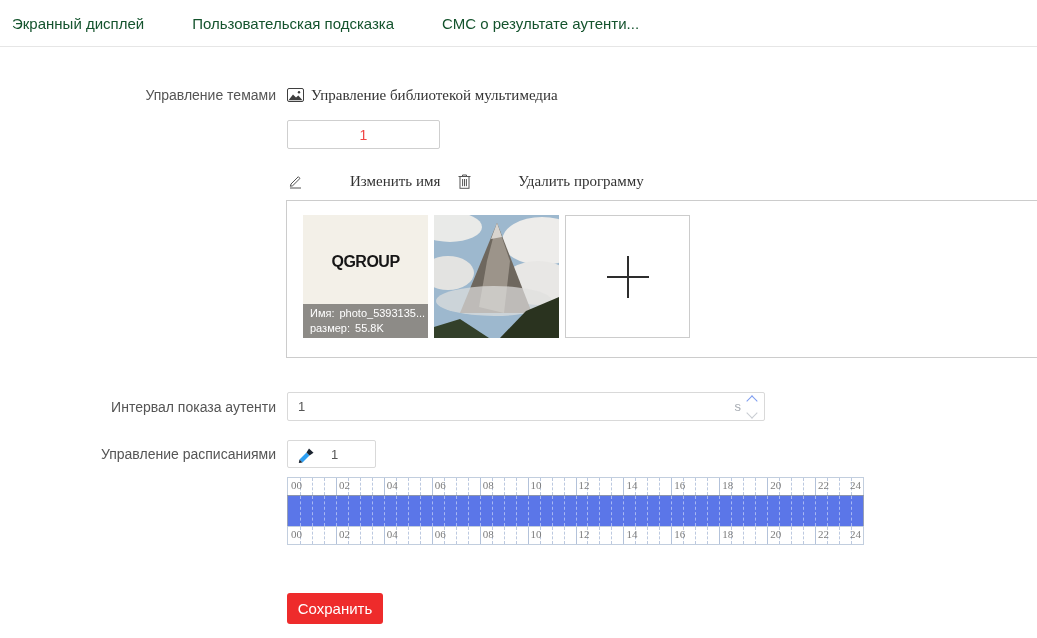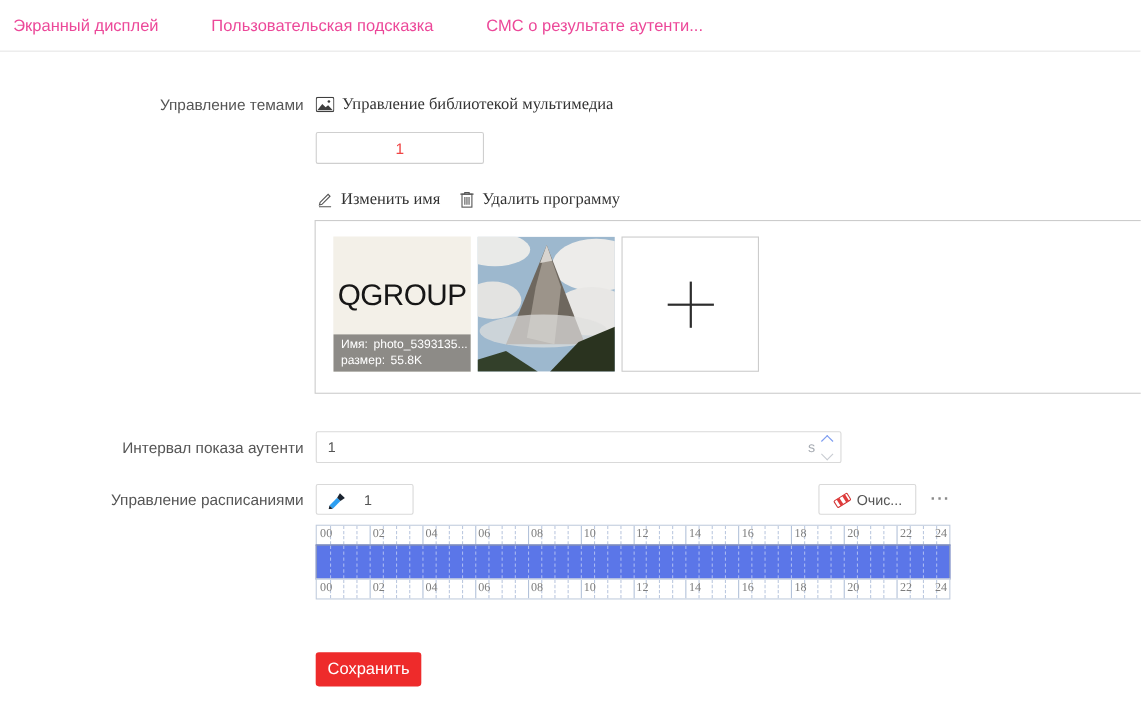--- a/index.html
+++ b/index.html
@@ -1,43 +1,43 @@
 <!DOCTYPE html>
 <html><head>
 <meta charset="utf-8">
 <style>
   html,body{margin:0;padding:0;background:#fff;}
   body{width:1037px;height:638px;position:relative;font-family:"Liberation Sans",sans-serif;overflow:hidden;color:#333;}
 
   
   .tabbar{position:absolute;top:0;left:0;right:0;height:46px;border-bottom:1px solid #e6e6e6;display:flex;background:#fff;}
-  .tab{padding:0 24px;display:flex;align-items:center;font-size:15px;color:#ec4899;position:relative;cursor:pointer;white-space:nowrap;}
+  .tab{padding:0 24px;display:flex;align-items:center;font-size:15px;color:#14532d;position:relative;cursor:pointer;white-space:nowrap;}
   .tab:first-child{padding-left:12px;}
   .tab.active{color:#e23a3a;}
   .tab.active::after{content:"";position:absolute;left:0;right:0;bottom:0;height:3px;background:#e22c2c;}
 
   
   .row{position:absolute;left:0;display:flex;align-items:center;}
   .lbl{width:276px;flex:none;text-align:right;font-size:14px;color:#555;}
   .row .content{margin-left:11px;display:flex;align-items:center;}
 
   
   .media-link{display:flex;align-items:center;gap:7px;cursor:pointer;}
   .media-link .txt{font-family:"Liberation Serif",serif;font-size:15px;color:#333;}
   .theme-tab{position:absolute;top:120px;left:287px;width:153px;height:29px;border:1px solid #cfcfcf;border-radius:2px;background:#fff;
     display:flex;align-items:center;justify-content:center;font-size:14px;color:#f04545;cursor:pointer;box-sizing:border-box;}
   .actions{position:absolute;top:173px;left:288px;display:flex;align-items:center;gap:8px;}
   .action{display:flex;align-items:center;gap:7px;cursor:pointer;margin-right:10px;}
-  .action .txt{font-family:"Liberation Serif",serif;font-size:15px;color:#333;}
+  .action .txt{font-family:"Liberation Serif",serif;font-size:15px;color:#333;margin-left:40px;}
 
   .panel{position:absolute;top:200px;left:286px;right:-2px;height:158px;border:1px solid #ccc;box-sizing:border-box;background:#fff;}
   .tiles{display:flex;margin:14px 0 0 16px;}
   .tile{width:125px;height:123px;margin-right:6px;position:relative;overflow:hidden;flex:none;cursor:pointer;}
   .tile-qgroup{background:#f3f0e8;}
-  .tile-qgroup .logo{position:absolute;top:38px;left:0;right:0;text-align:center;font-weight:normal;font-size:27px;letter-spacing:-0.5px;color:#161616;}
+  .tile-qgroup .logo{position:absolute;top:38px;left:0;right:0;text-align:center;font-weight:bold;font-size:16px;letter-spacing:-0.5px;color:#161616;}
   .tile-add{border:1px solid #ccc;background:#fff;box-sizing:border-box;}
   .plus{position:absolute;inset:0;}
   .plus::before{content:"";position:absolute;left:50%;top:50%;width:42px;height:2px;background:#2d2d2d;transform:translate(-50%,-50%);}
   .plus::after{content:"";position:absolute;left:50%;top:50%;width:2px;height:42px;background:#2d2d2d;transform:translate(-50%,-50%);}
   .ovl{position:absolute;left:0;right:0;bottom:0;height:34px;background:rgba(0,0,0,0.42);color:#fff;font-size:11px;line-height:15px;padding:2px 0 0 7px;box-sizing:border-box;}
   .ovl div{white-space:nowrap;overflow:hidden;}
   .ovl span{margin-right:5px;}
   .tile svg.photo{position:absolute;inset:0;width:100%;height:100%;}
 
   
@@ -166,33 +166,20 @@
 <div class="row" style="top:440px;height:28px;">
   <div class="lbl">Управление расписаниями</div>
   <div class="content sched-content">
     <div class="btn brush-btn">
       <svg width="18" height="17" viewBox="0 0 18 17">
         <path d="M1.5 13.5 L8.5 6.5 L11.5 9.5 L4.5 16.5 Z" fill="#2d9ff2"></path>
         <path d="M8.5 6.5 L11 2.5 L15.5 6.8 L11.5 9.5 Z" fill="#1b2430"></path>
         <path d="M1.5 13.5 L4.5 16.5 L0.8 16.9 Z" fill="#1b2430"></path>
       </svg>
       <span class="val">1</span>
-    </div>
-    <div class="right-group">
-      <div class="btn clear-btn">
-        <svg width="17" height="15" viewBox="0 0 17 15">
-          <g transform="rotate(-32 8.5 7.5)">
-            <rect x="1.5" y="4.5" width="14" height="7" rx="1" fill="#fff" stroke="#d23838"></rect>
-            <rect x="4.5" y="4.5" width="3" height="7" fill="#e03b3b"></rect>
-            <rect x="10.5" y="4.5" width="3" height="7" fill="#e03b3b"></rect>
-          </g>
-        </svg>
-        <span>Очис...</span>
-      </div>
-      <div class="more">···</div>
     </div>
   </div>
 </div>
 
 <div class="tl">
   <div class="tl-ruler">
       <i style="left: 2.08333%;"></i>
       <i style="left: 4.16667%;"></i>
       <i style="left: 6.25%;"></i>
       <i class="maj" style="left: 8.33333%;"></i>

